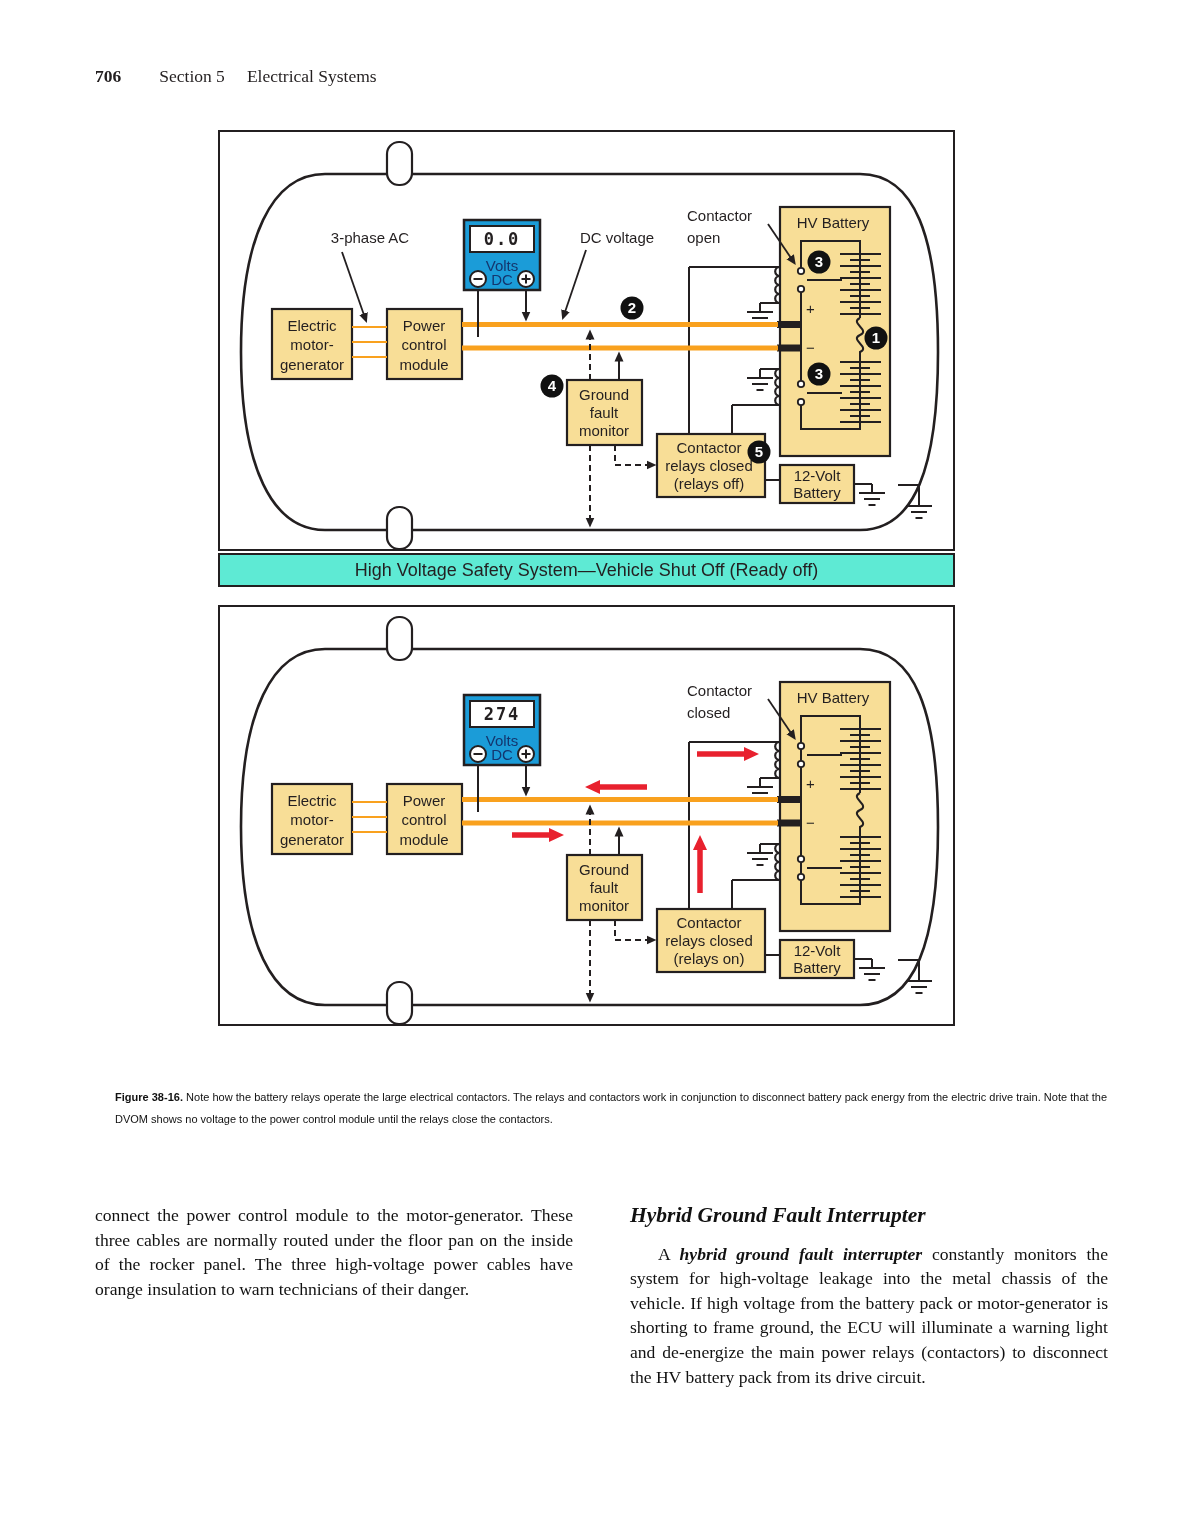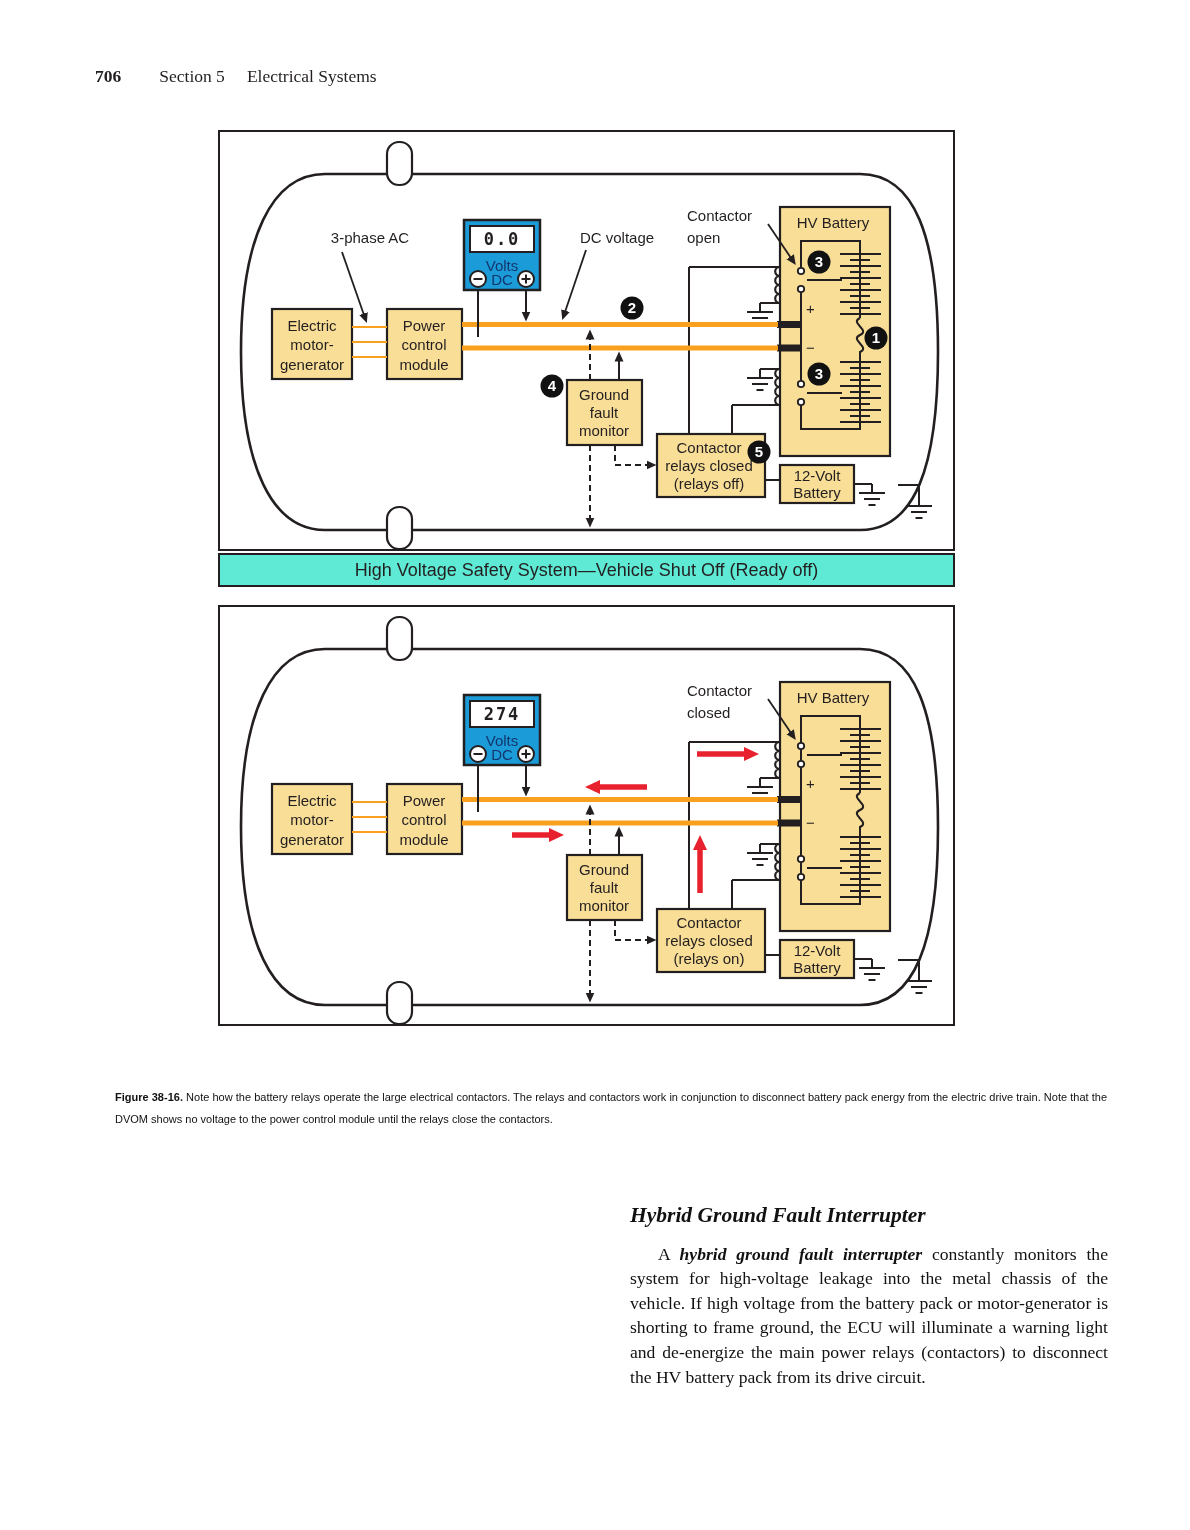--- a/index.html
+++ b/index.html
@@ -302,19 +302,20 @@
       <path d="M480,286 V242" marker-end="url(#ar)"></path>
     </g>
   </svg>
   </div>
 
   <div class="caption">
     <b>Figure 38-16.</b><span> Note how the battery relays operate the large electrical contactors. The relays and contactors work in conjunction to disconnect battery pack energy from the electric drive train. Note that the DVOM shows no voltage to the power control module until the relays close the contactors.</span>
   </div>
 
   <div class="col" id="colL">
+    <p>connect the power control module to the motor-generator. These three cables are normally routed under the floor pan on the inside of the rocker panel. The three high-voltage power cables have orange insulation to warn technicians of their danger.</p>
   </div>
   <div class="col" id="colR">
     <h2>Hybrid Ground Fault Interrupter</h2>
     <p class="ind"><span>A </span><span class="term">hybrid ground fault interrupter</span><span> constantly monitors the system for high-voltage leakage into the metal chassis of the vehicle. If high voltage from the battery pack or motor-generator is shorting to frame ground, the ECU will illuminate a warning light and de-energize the main power relays (contactors) to disconnect the HV battery pack from its drive circuit.</span></p>
   </div>
 
 </div>
 
 </body></html>

